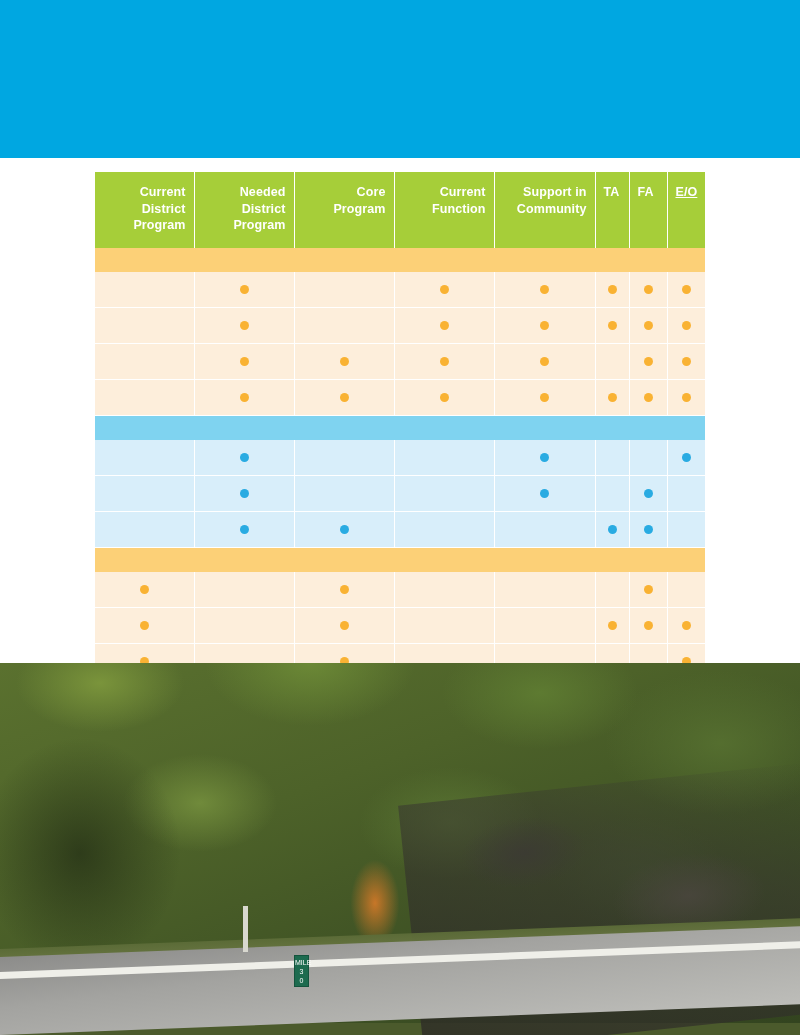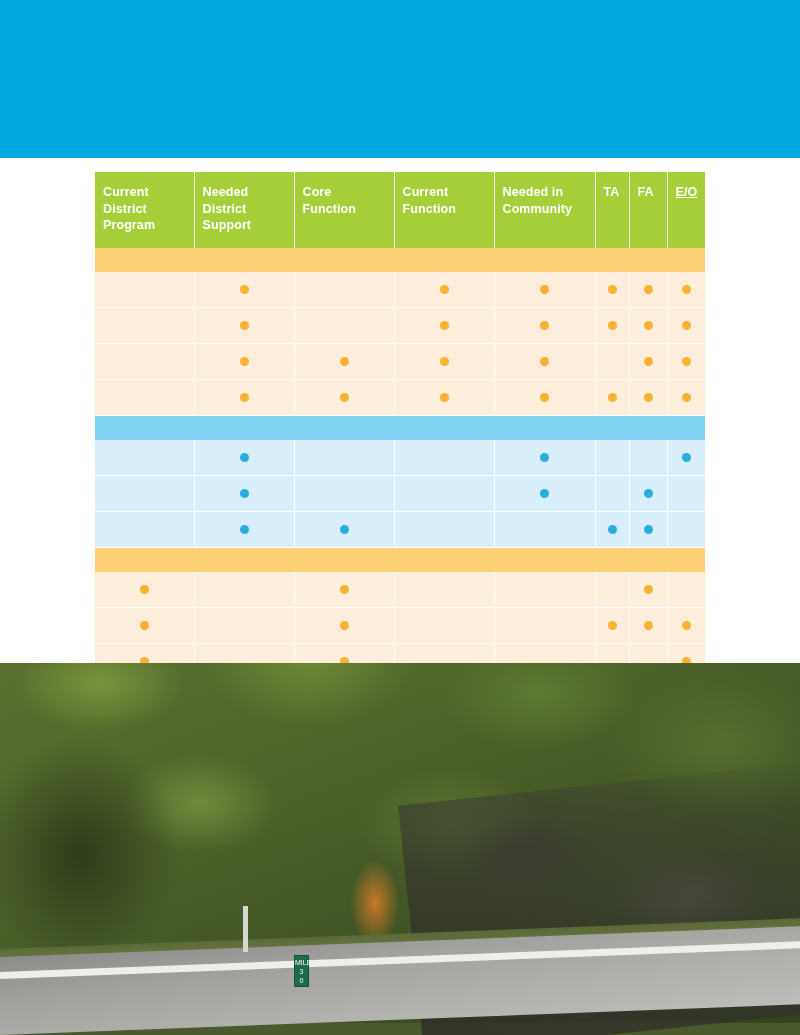--- a/index.html
+++ b/index.html
@@ -43,21 +43,21 @@
     width: 610px;
     table-layout: fixed;
   }
 
   table.matrix th {
     background: #a6ce39;
     color: #ffffff;
     font-size: 12.5px;
     font-weight: bold;
     line-height: 1.32;
-    text-align: left;
+    text-align: right;
     vertical-align: top;
     padding: 12px 8px 14px 8px;
     border-right: 1px solid #ffffff;
     letter-spacing: 0.1px;
     height: 72px;
   }
   table.matrix th:last-child { border-right: none; text-decoration: underline; }
 
   table.matrix th.narrow {
     text-align: left;
@@ -230,24 +230,24 @@
         <col style="width:100px">
         <col style="width:100px">
         <col style="width:101px">
         <col style="width:34px">
         <col style="width:38px">
         <col style="width:38px">
       </colgroup>
       <thead>
         <tr>
           <th>Current District Program</th>
-          <th>Needed District Support</th>
-          <th>Core Function</th>
+          <th>Needed District Program</th>
+          <th>Core Program</th>
           <th>Current Function</th>
-          <th>Needed in Community</th>
+          <th>Support in Community</th>
           <th class="narrow">TA</th>
           <th class="narrow">FA</th>
           <th class="narrow">E/O</th>
         </tr>
       </thead>
       <tbody id="matrix-body">
           <tr class="sep-orange">
             <td colspan="8"></td>
           </tr>
           <tr class="row-orange">

